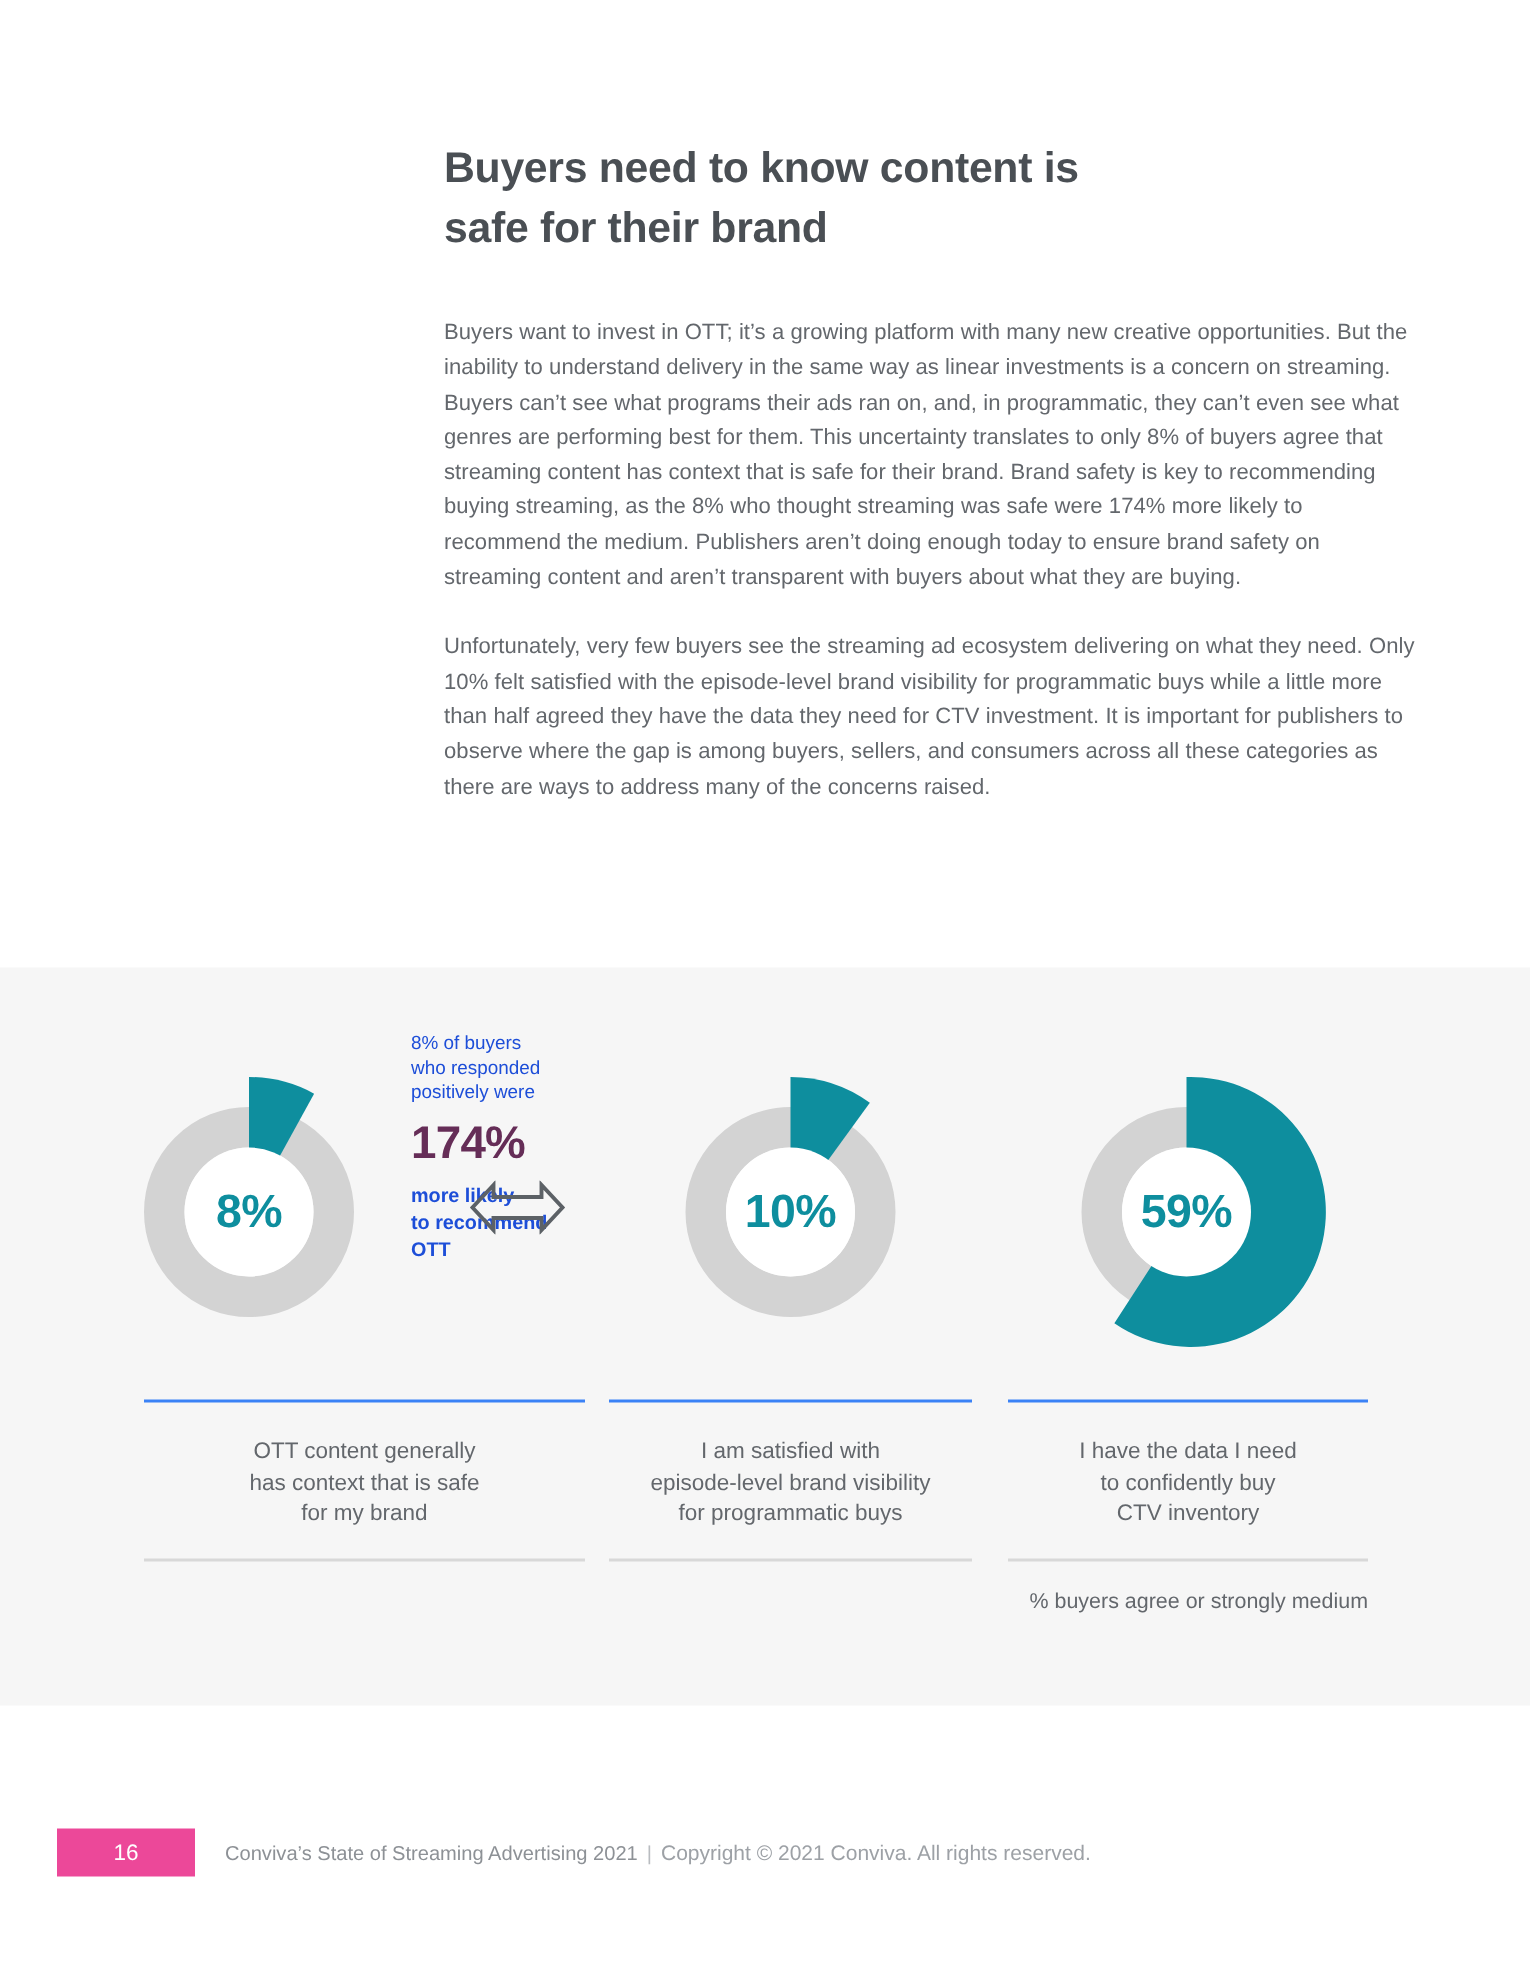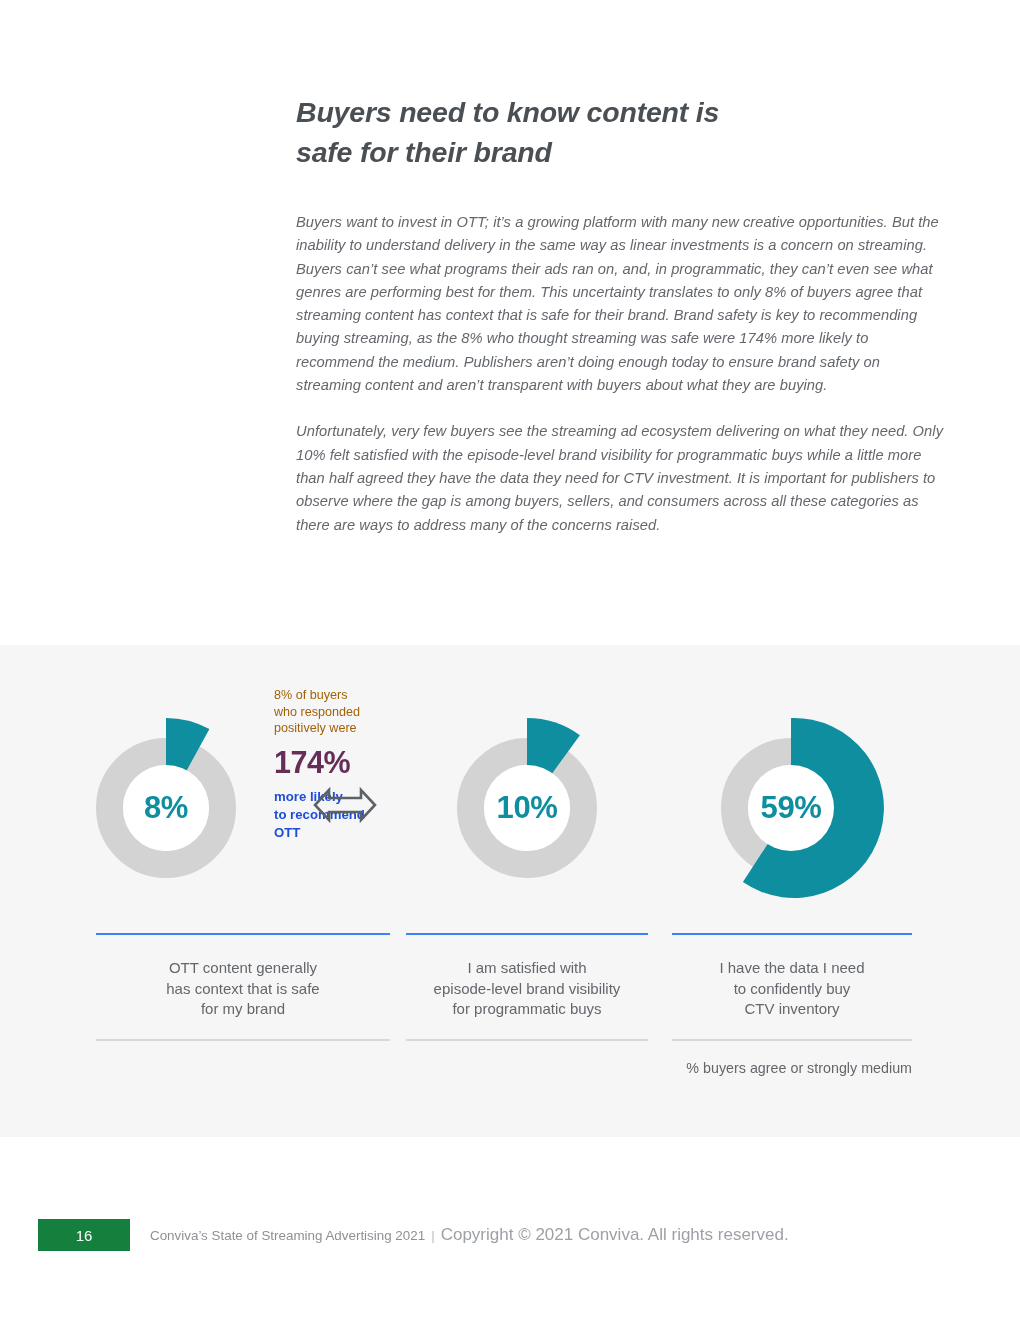--- a/index.html
+++ b/index.html
@@ -14,21 +14,20 @@
     position: relative;
     overflow: hidden;
   }
 
   
   .article {
     position: absolute;
     left: 296px;
     top: 0;
     width: 648px;
-    font-style: italic;
   }
   .page-title {
     font-size: 28.5px;
     line-height: 40px;
     font-weight: bold;
     color: #4a4f54;
     letter-spacing: -0.2px;
     margin: 0;
     padding-top: 92px;
     white-space: pre-line;
@@ -102,21 +101,21 @@
   
   .callout {
     position: absolute;
     left: 178px;
     top: 42px;
     width: 130px;
   }
   .callout-lead {
     font-size: 12.6px;
     line-height: 16.5px;
-    color: #a16207;
+    color: #1d4ed8;
     white-space: pre-line;
   }
   .callout-big {
     font-size: 30.5px;
     font-weight: bold;
     color: #652d57;
     line-height: 38px;
     letter-spacing: -0.5px;
     margin-top: 6px;
   }
@@ -173,21 +172,21 @@
     top: 1219px;
     width: 1020px;
     height: 32px;
   }
   .page-badge {
     position: absolute;
     left: 38px;
     top: 0;
     width: 92px;
     height: 32px;
-    background: #15803d;
+    background: #ec4899;
     color: #ffffff;
     font-size: 15px;
     display: flex;
     align-items: center;
     justify-content: center;
   }
   .footer-text {
     position: absolute;
     left: 150px;
     top: 0;
@@ -200,21 +199,21 @@
     font-size: 13.4px;
     color: #8d9196;
     text-align: right;
   }
   .footer-sep {
     font-size: 13.4px;
     color: #b9bcc0;
     padding: 0 6px;
   }
   .footer-copy {
-    font-size: 17px;
+    font-size: 14px;
     color: #9da1a6;
   }
 </style>
 </head>
 <body>
 
 <div class="article">
   <h1 class="page-title">Buyers need to know content is
 safe for their brand</h1>
   <p class="body-copy first">Buyers want to invest in OTT; it’s a growing platform with many new creative opportunities. But the inability to understand delivery in the same way as linear investments is a concern on streaming. Buyers can’t see what programs their ads ran on, and, in programmatic, they can’t even see what genres are performing best for them. This uncertainty translates to only 8% of buyers agree that streaming content has context that is safe for their brand. Brand safety is key to recommending buying streaming, as the 8% who thought streaming was safe were 174% more likely to recommend the medium. Publishers aren’t doing enough today to ensure brand safety on streaming content and aren’t transparent with buyers about what they are buying.</p>

